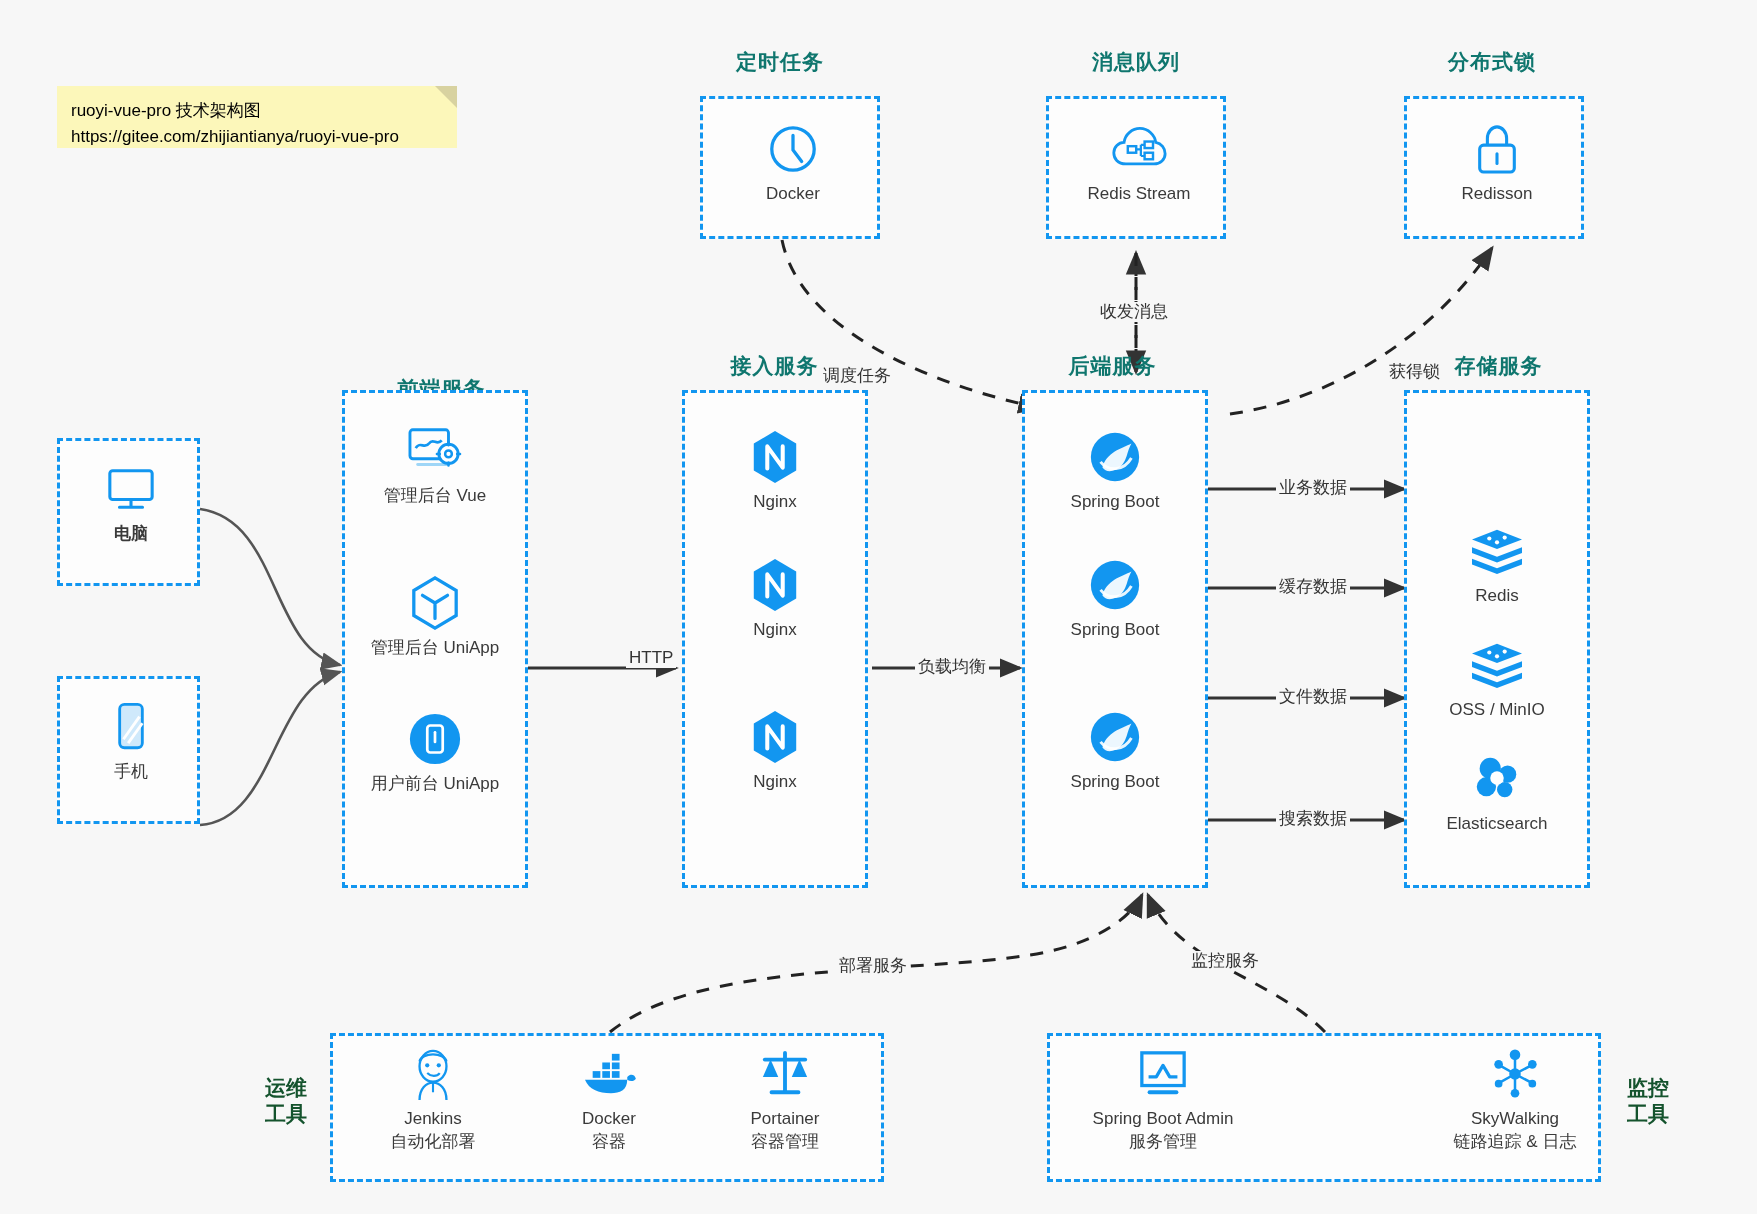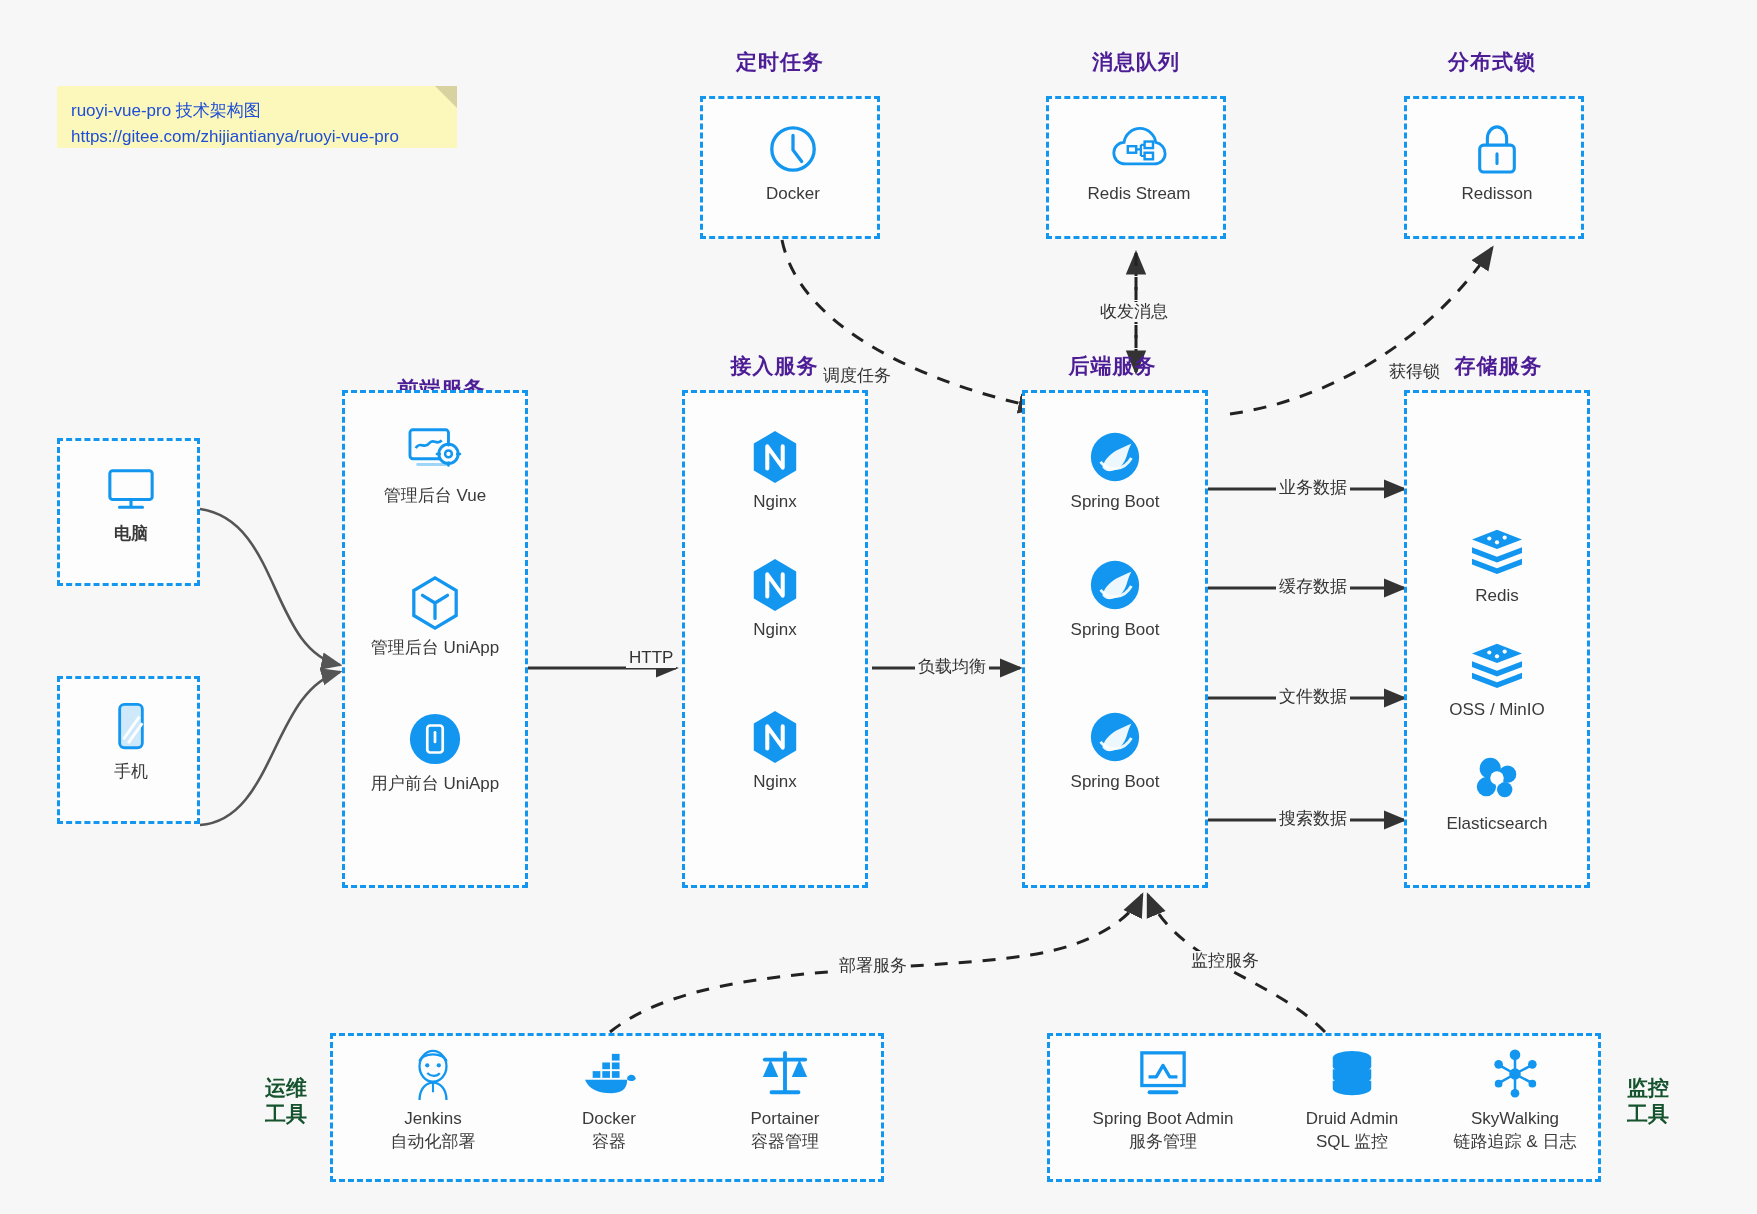--- a/index.html
+++ b/index.html
@@ -11,34 +11,34 @@
     -webkit-font-smoothing:antialiased;
   }
   .canvas{position:absolute;inset:0;}
   svg.wires{position:absolute;left:0;top:0;width:1757px;height:1214px;pointer-events:none;}
 
   
   .note{
     position:absolute;left:57px;top:86px;width:400px;height:62px;
     background:#fcf7ba;border:none;
     box-sizing:border-box;padding:12px 0 0 14px;
-    color:#1d4ed8;font-size:17px;line-height:1.55;
+    color:#000000;font-size:17px;line-height:1.55;
   }
   .note .dogear{
     position:absolute;right:0;top:0;width:0;height:0;
     border-left:22px solid transparent;border-top:22px solid #d8d2a0;
   }
 
   
   .box{
     position:absolute;box-sizing:border-box;
     border:3px dashed #1296f0;background:#fdfdfd;
   }
   .grouplabel{
-    position:absolute;color:#4c1d95;font-weight:bold;font-size:21px;
+    position:absolute;color:#0f766e;font-weight:bold;font-size:21px;
     letter-spacing:1px;white-space:nowrap;text-align:center;
   }
   .sidelabel{
     position:absolute;color:#14532d;font-weight:bold;font-size:21px;
     line-height:1.25;white-space:nowrap;text-align:center;
   }
 
   
   .node{position:absolute;text-align:center;width:160px;}
   .node .cap{
@@ -365,32 +365,20 @@
     <div class="node" style="left:13px;top:10px;width:200px;">
       <div class="ico">
         <svg width="58" height="50" viewBox="0 0 60 52">
           <rect x="8" y="4" width="44" height="34" fill="none" stroke="#1296f0" stroke-width="3.4"></rect>
           <path d="M15 29 L23 29 L30 17 L37 29 L45 29" fill="none" stroke="#1296f0" stroke-width="3.4" stroke-linejoin="round"></path>
           <path d="M16 45 L44 45" stroke="#1296f0" stroke-width="4" stroke-linecap="round"></path>
         </svg>
       </div>
       <div class="cap">Spring Boot Admin</div>
       <div class="cap2">服务管理</div>
-    </div>
-    <div class="node" style="left:212px;top:10px;width:180px;">
-      <div class="ico">
-        <svg width="52" height="50" viewBox="0 0 54 52">
-          <ellipse cx="27" cy="9" rx="20" ry="7" fill="#1296f0"></ellipse>
-          <path d="M7 9 L7 18 C7 22 16 25 27 25 C38 25 47 22 47 18 L47 9" fill="#1296f0"></path>
-          <path d="M7 21 L7 30 C7 34 16 37 27 37 C38 37 47 34 47 30 L47 21" fill="#1296f0"></path>
-          <path d="M7 33 L7 41 C7 45 16 48 27 48 C38 48 47 45 47 41 L47 33" fill="#1296f0"></path>
-        </svg>
-      </div>
-      <div class="cap">Druid Admin</div>
-      <div class="cap2">SQL 监控</div>
     </div>
     <div class="node" style="left:365px;top:10px;width:200px;">
       <div class="ico">
         <svg width="56" height="52" viewBox="0 0 58 54">
           <path d="M29 27 L29 8 M29 27 L46 18 M29 27 L46 36 M29 27 L29 46 M29 27 L13 36 M29 27 L13 18" stroke="#1296f0" stroke-width="2.6"></path>
           <circle cx="29" cy="27" r="6" fill="#1296f0"></circle>
           <circle cx="29" cy="7" r="5.5" fill="#1296f0"></circle>
           <circle cx="47" cy="17" r="4.5" fill="#1296f0"></circle>
           <circle cx="47" cy="37" r="4" fill="#1296f0"></circle>
           <circle cx="29" cy="47" r="4.5" fill="#1296f0"></circle>

